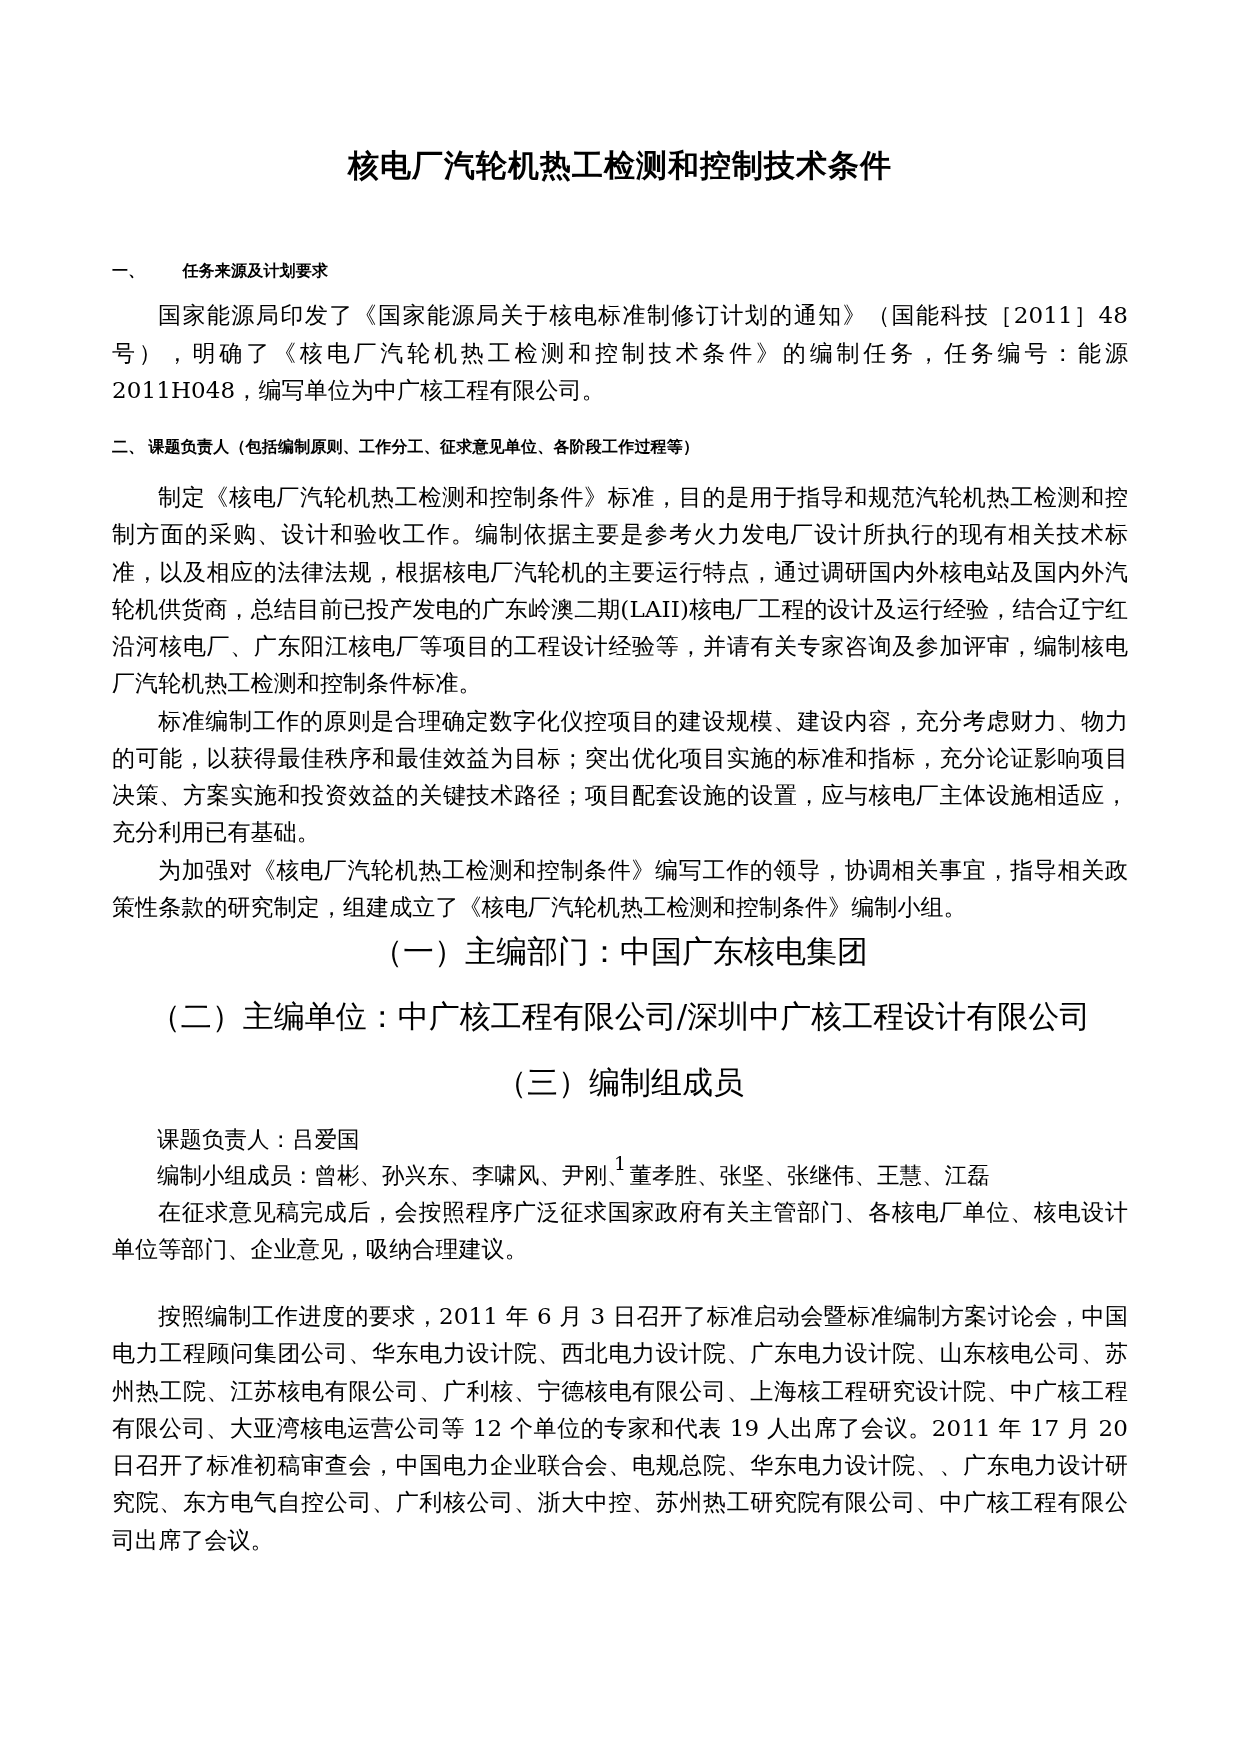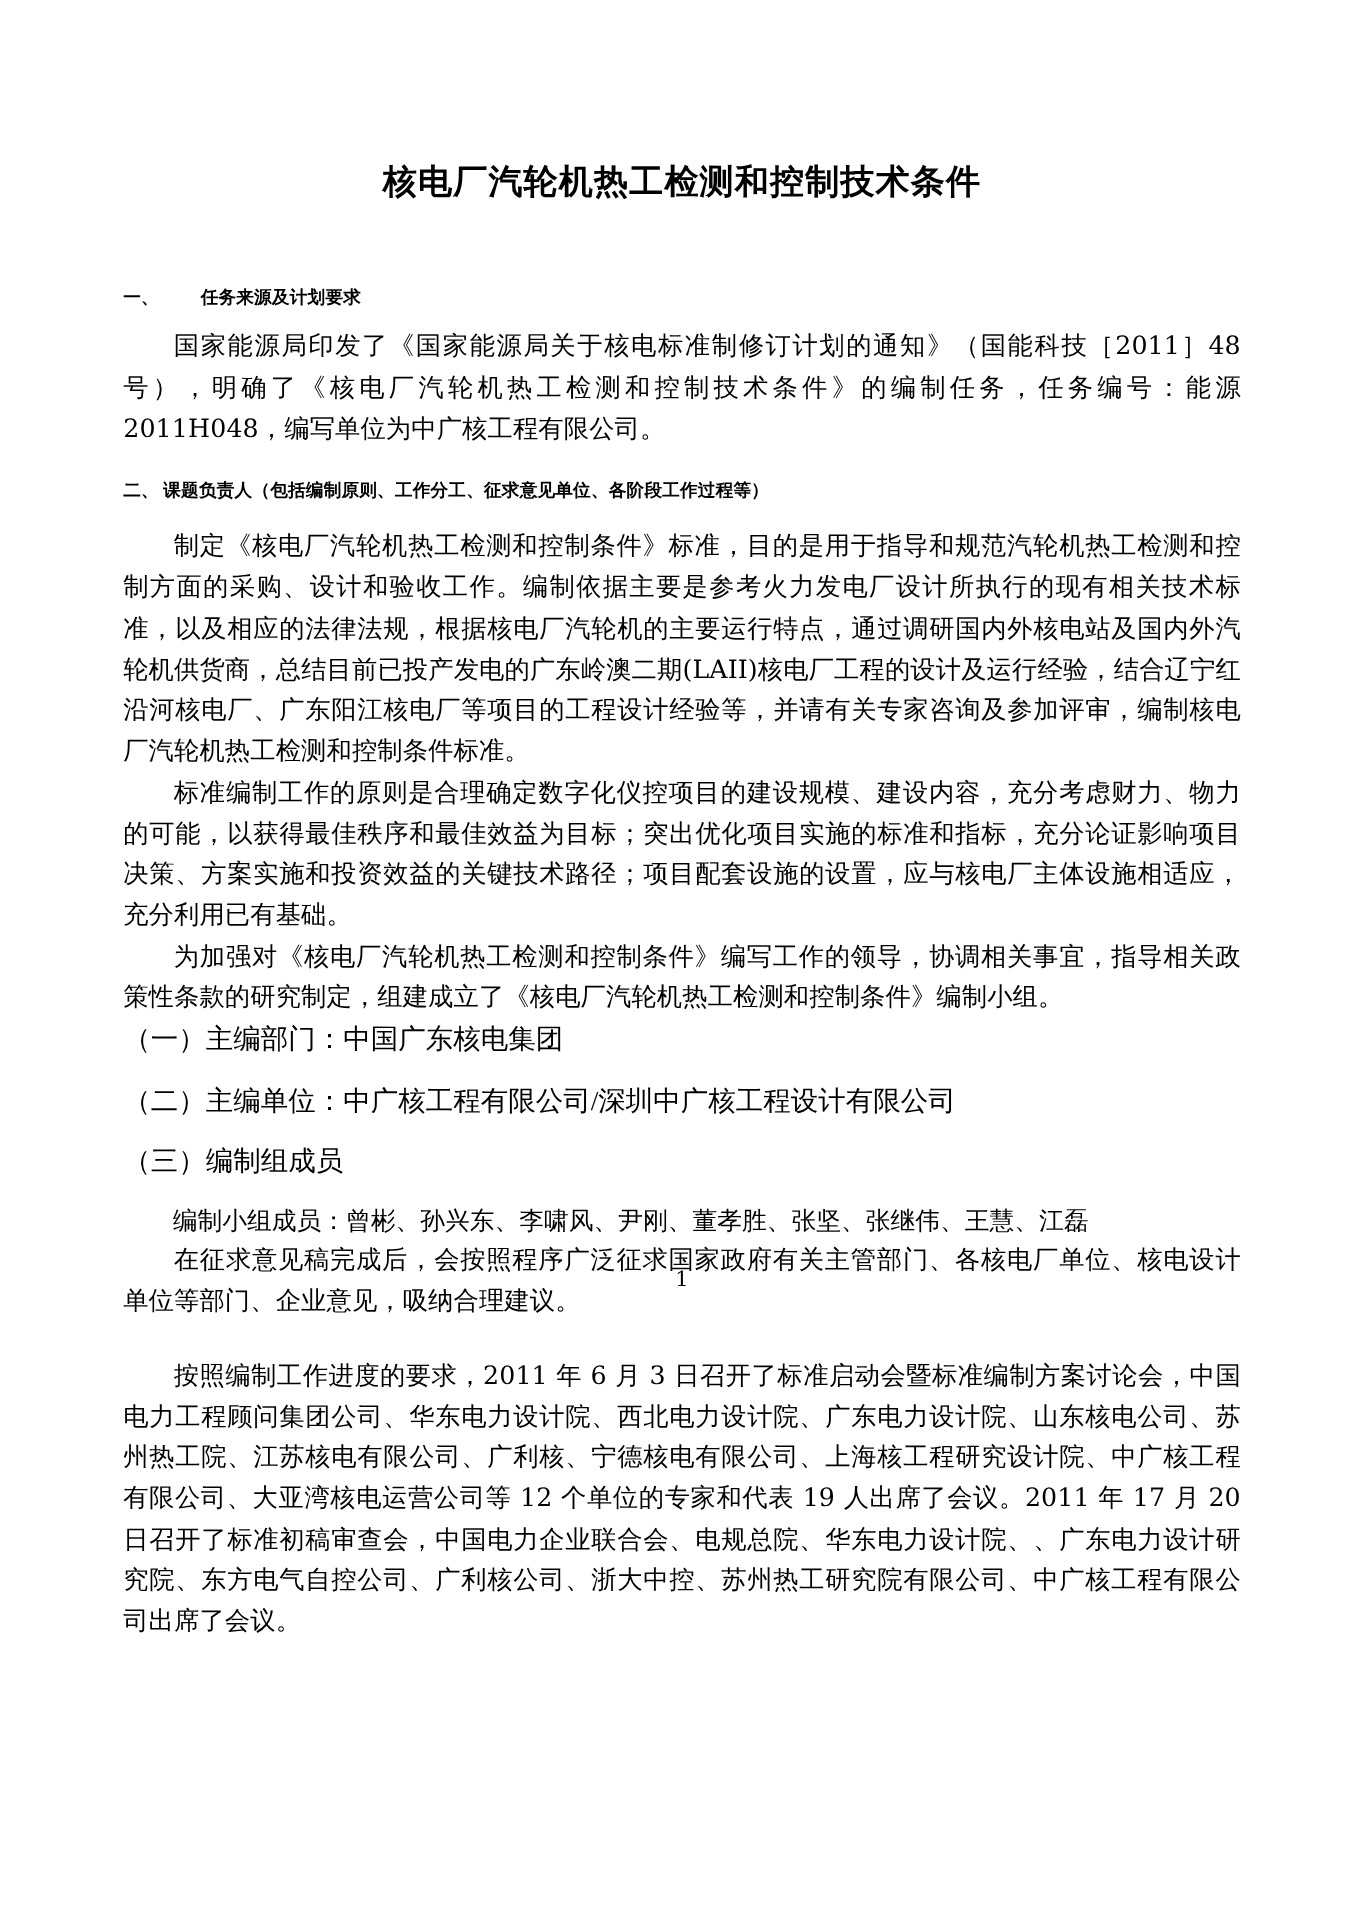--- a/index.html
+++ b/index.html
@@ -47,26 +47,25 @@
   p.body-par {
     font-size: 23px;
     line-height: 1.62;
     margin: 0;
     text-align: justify;
     text-justify: inter-ideograph;
     text-indent: 2em;
     letter-spacing: 0.1px;
   }
   p.list-item {
-    font-size: 25px;
+    font-size: 31px;
     line-height: 1.62;
     margin: 0;
     text-indent: 0;
-    text-align: left;
-    font-family: Liberation Serif, serif;
+    text-align: center;
   }
   p.list-item.gap-above { margin-top: 15px; }
   p.sub-item {
     font-size: 22.5px;
     line-height: 1.62;
     margin: 0;
     text-indent: 2em;
     text-align: left;
   }
   .block-gap-sm { height: 14px; }
@@ -103,20 +102,21 @@
   <p class="body-par">制定《核电厂汽轮机热工检测和控制条件》标准，目的是用于指导和规范汽轮机热工检测和控制方面的采购、设计和验收工作。编制依据主要是参考火力发电厂设计所执行的现有相关技术标准，以及相应的法律法规，根据核电厂汽轮机的主要运行特点，通过调研国内外核电站及国内外汽轮机供货商，总结目前已投产发电的广东岭澳二期(LAII)核电厂工程的设计及运行经验，结合辽宁红沿河核电厂、广东阳江核电厂等项目的工程设计经验等，并请有关专家咨询及参加评审，编制核电厂汽轮机热工检测和控制条件标准。</p>
   <p class="body-par">标准编制工作的原则是合理确定数字化仪控项目的建设规模、建设内容，充分考虑财力、物力的可能，以获得最佳秩序和最佳效益为目标；突出优化项目实施的标准和指标，充分论证影响项目决策、方案实施和投资效益的关键技术路径；项目配套设施的设置，应与核电厂主体设施相适应，充分利用已有基础。</p>
   <p class="body-par">为加强对《核电厂汽轮机热工检测和控制条件》编写工作的领导，协调相关事宜，指导相关政策性条款的研究制定，组建成立了《核电厂汽轮机热工检测和控制条件》编制小组。</p>
 
   <p class="list-item">（一）主编部门：中国广东核电集团</p>
   <p class="list-item gap-above">（二）主编单位：中广核工程有限公司/深圳中广核工程设计有限公司</p>
   <p class="list-item gap-above">（三）编制组成员</p>
 
   <div class="block-gap-sm"></div>
 
+  <p class="sub-item">课题负责人：吕爱国</p>
   <p class="sub-item">编制小组成员：曾彬、孙兴东、李啸风、尹刚、董孝胜、张坚、张继伟、王慧、江磊</p>
 
   <p class="body-par">在征求意见稿完成后，会按照程序广泛征求国家政府有关主管部门、各核电厂单位、核电设计单位等部门、企业意见，吸纳合理建议。</p>
 
   <div class="block-gap-md"></div>
 
   <p class="body-par">按照编制工作进度的要求，2011 年 6 月 3 日召开了标准启动会暨标准编制方案讨论会，中国电力工程顾问集团公司、华东电力设计院、西北电力设计院、广东电力设计院、山东核电公司、苏州热工院、江苏核电有限公司、广利核、宁德核电有限公司、上海核工程研究设计院、中广核工程有限公司、大亚湾核电运营公司等 12 个单位的专家和代表 19 人出席了会议。2011 年 17 月 20 日召开了标准初稿审查会，中国电力企业联合会、电规总院、华东电力设计院、、广东电力设计研究院、东方电气自控公司、广利核公司、浙大中控、苏州热工研究院有限公司、中广核工程有限公司出席了会议。</p>
 
   <div class="page-number">1</div>
 

